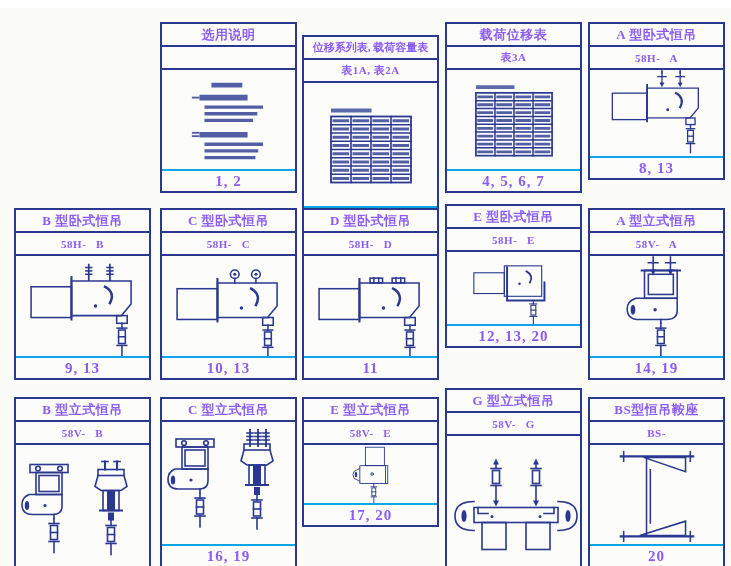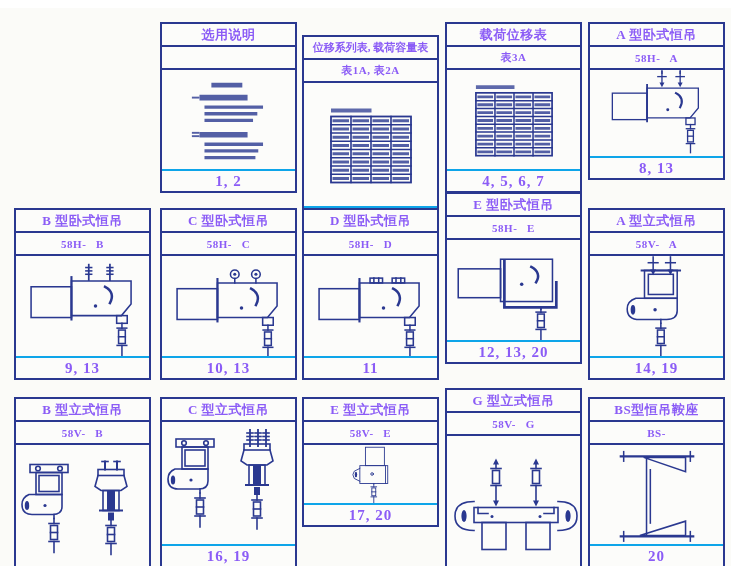--- a/index.html
+++ b/index.html
@@ -202,21 +202,21 @@
     <div class="bd">
       <svg viewBox="0 0 132 104">
         <use href="#hbase" x="12" y="8"></use>
         <use href="#pad" x="65" y="23"></use>
           <use href="#pad" x="88" y="23"></use>
       </svg>
     </div>
     <div class="ft">11</div>
   </div>
 
-  <div class="cell" style="left:445px;top:184px;height:172px">
+  <div class="cell" style="left:445px;top:196px;height:144px">
     <div class="hd">E 型卧式恒吊</div>
     <div class="sub">58H-   E</div>
     <div class="bd">
       <svg viewBox="0 0 132 104">
         <rect x="8" y="30" width="44" height="30"></rect>
         <rect x="52" y="20" width="54" height="44"></rect>
         <path d="M56,22 L56,70 L110,70 L110,44" stroke-width="2.8"></path>
         <path d="M84,28 c7,3.5 9,10 5,16" stroke-width="2.6"></path>
         <circle cx="74" cy="46" r="1.8" fill="#2a3890" stroke="none"></circle>
         <line x1="94" y1="70" x2="94" y2="72"></line>

